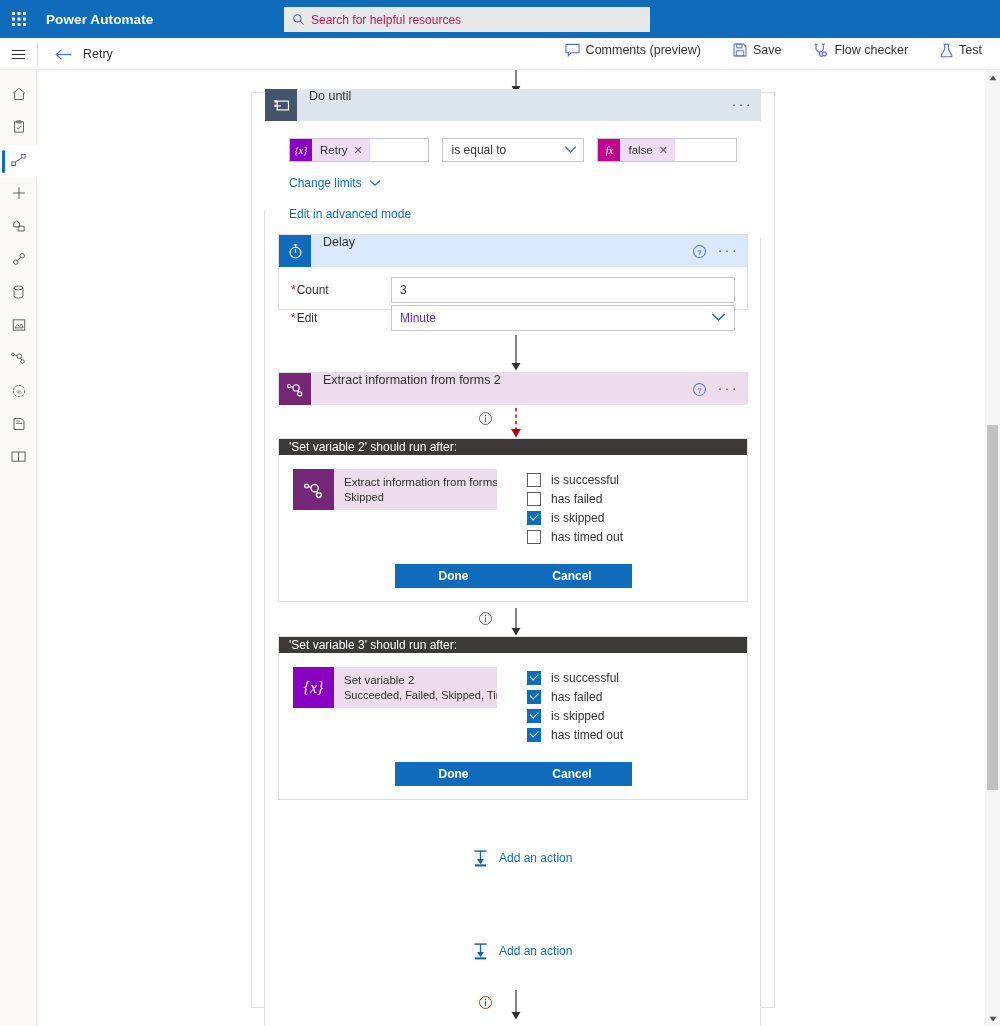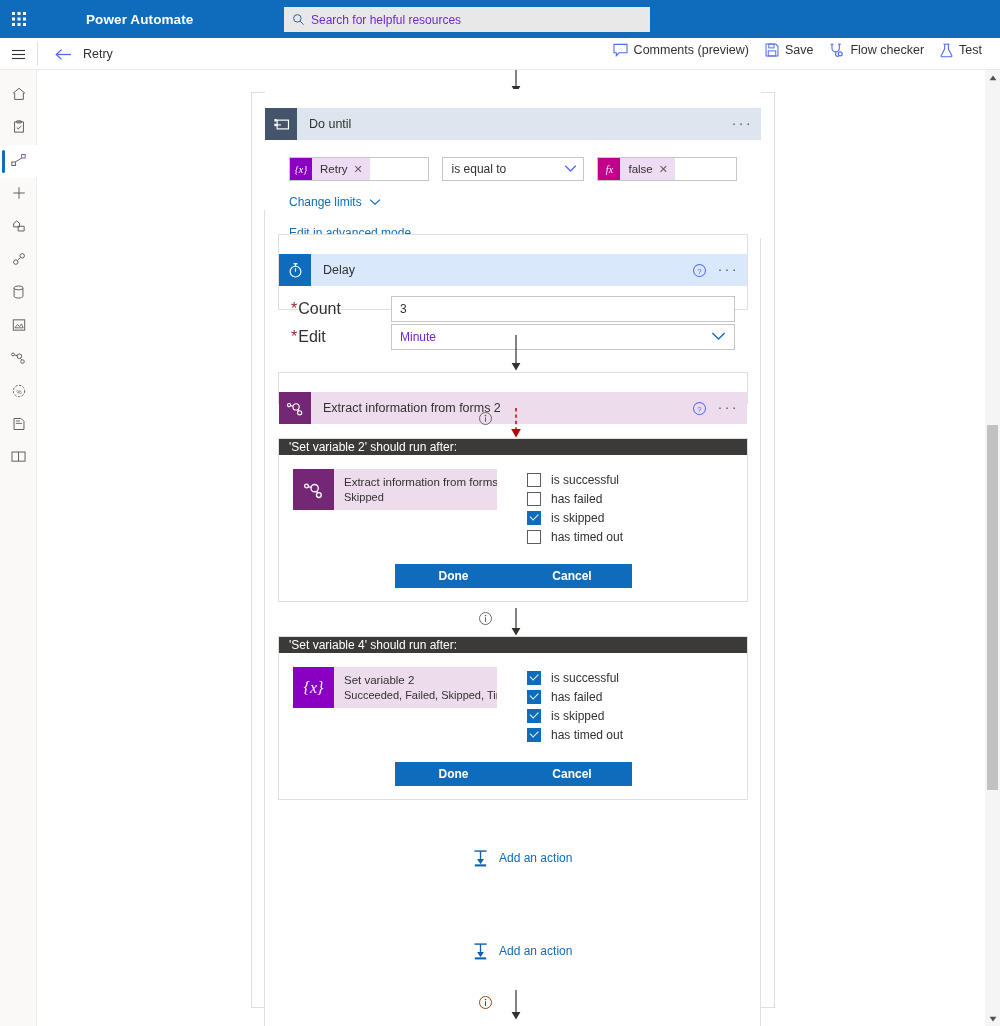--- a/index.html
+++ b/index.html
@@ -10,21 +10,21 @@
     font-family: "Liberation Sans", sans-serif;
     background: #ffffff;
     -webkit-font-smoothing: antialiased;
   }
 
   
   .topbar {
     position: absolute; top: 0; left: 0;
     width: 1000px; height: 38px;
     background: #0f6cbd;
-    display: flex; align-items: center; gap: 40px;
+    display: flex; align-items: center;
   }
   .waffle {
     width: 38px; height: 38px;
     display: flex; align-items: center; justify-content: center;
     cursor: pointer;
   }
   .waffle svg { display: block; }
   .brand {
     color: #ffffff;
     font-size: 13.5px;
@@ -37,21 +37,21 @@
     position: absolute;
     left: 284px; top: 7px;
     width: 366px; height: 25px;
     background: #e8e8e8;
     display: flex; align-items: center;
     padding: 0 8px;
     cursor: text;
   }
   .searchbox .sicon { margin-right: 6px; display:flex; }
   .searchbox .sph {
-    font-size: 12px; color: #6d28d9;
+    font-size: 12px; color: #be185d;
     white-space: nowrap;
   }
 
   
   .cmdbar {
     position: absolute; top: 38px; left: 0;
     width: 1000px; height: 32px;
     background: #ffffff;
     border-bottom: 1px solid #edebe9;
   }
@@ -68,21 +68,21 @@
   .backbtn {
     position: absolute; left: 55px; top: 0;
     height: 32px; display: flex; align-items: center;
     cursor: pointer;
   }
   .backbtn .arrow { margin-right: 11px; display:flex; }
   .backbtn .lbl { font-size: 12.5px; color: #323130; }
   .cmdright {
     position: absolute; right: 10px; top: 0;
     height: 24px;
-    display: flex; align-items: center; gap: 0px;
+    display: flex; align-items: center; gap: 16px;
   }
   .cmdbtn {
     display: flex; align-items: center;
     height: 32px; padding: 0 8px;
     cursor: pointer;
   }
   .cmdbtn .ci { display: flex; margin-right: 6px; }
   .cmdbtn .cl { font-size: 12.5px; color: #323130; white-space: nowrap; }
 
   
@@ -133,24 +133,23 @@
     background: #ffffff;
   }
 
   
   .card {
     position: absolute;
     background: #ffffff;
     border: 1px solid #e1dfdd;
   }
   .card-head {
-    display: flex; align-items: center;
+    display: flex; 
     height: 32px;
     position: relative;
-    margin-top: 19px;
   }
   .card-icon {
     width: 32px; height: 32px;
     flex: 0 0 32px;
     display: flex; align-items: center; justify-content: center;
   }
   .card-title {
     font-size: 12.5px; color: #323130;
     margin-left: 12px;
     white-space: nowrap;
@@ -179,21 +178,21 @@
   .ai-icon { background: #742774; }
 
   
   .field-row {
     display: flex; align-items: center;
     height: 28px;
     margin-bottom: 0px;
   }
   .field-label {
     width: 112px;
-    font-size: 16px; color: #323130;
+    font-size: 12px; color: #323130;
     padding-left: 12px;
     white-space: nowrap;
   }
   .field-label .req { color: #a4262c; margin-right: 1px; }
   .txtinput {
     flex: 1;
     height: 26px;
     border: 1px solid #c8c6c4;
     background: #ffffff;
     font-size: 12px; color: #323130;
@@ -782,21 +781,21 @@
   </div>
   <div class="conn" style="left:468px; top:538px;">
     <svg width="22" height="28" viewBox="0 0 22 28">
       <line x1="11" y1="0" x2="11" y2="22" stroke="#323130" stroke-width="1.2"></line>
       <polygon points="11,27.5 6.6,20 15.4,20" fill="#323130"></polygon>
     </svg>
   </div>
 
   <div class="runafter" style="left:241px; top:566px; width:470px; height:164px;">
     <div class="runafter-head">
-      <span>'Set variable 4' should run after:</span>
+      <span>'Set variable 3' should run after:</span>
     </div>
     <div class="runafter-body">
       <div class="ra-card">
         <div class="ra-icon var">
           <span style="color:#fff; font-size:16px; font-family:'Liberation Serif',serif; font-style:italic;">{x}</span>
         </div>
         <div class="ra-text">
           <div class="ra-name">Set variable 2</div>
           <div class="ra-sub">Succeeded, Failed, Skipped, Timed out</div>
         </div>

